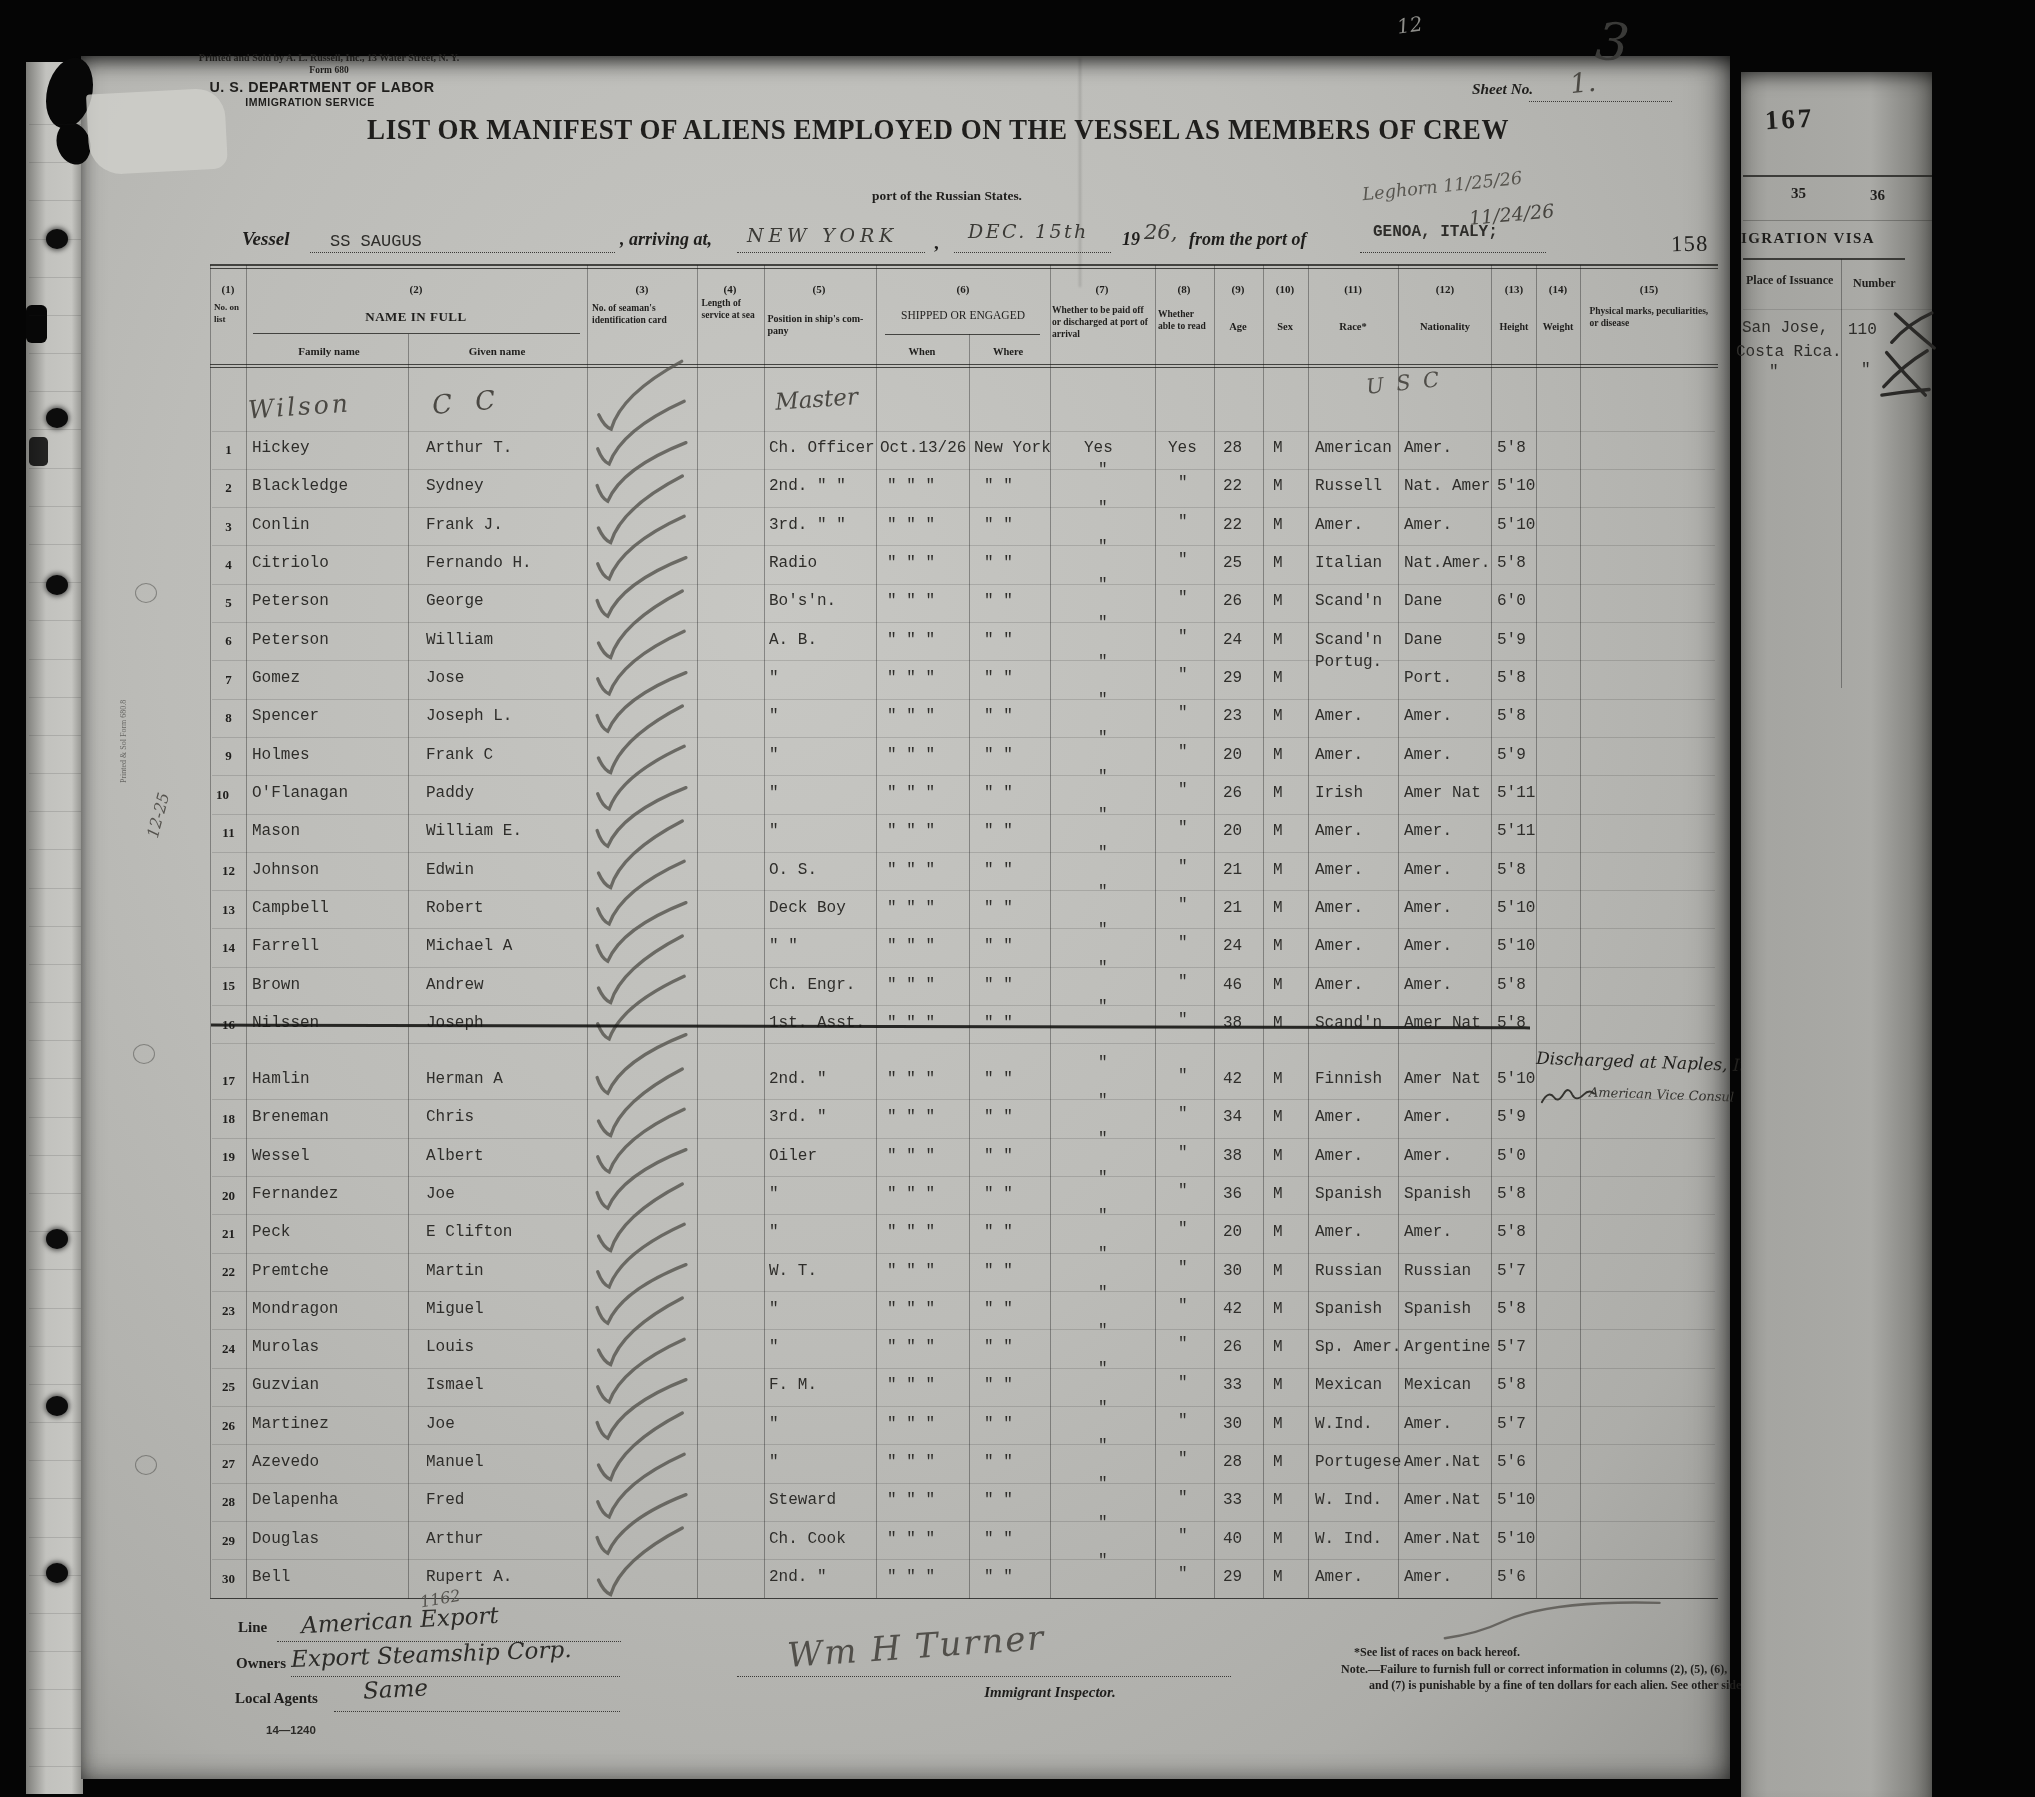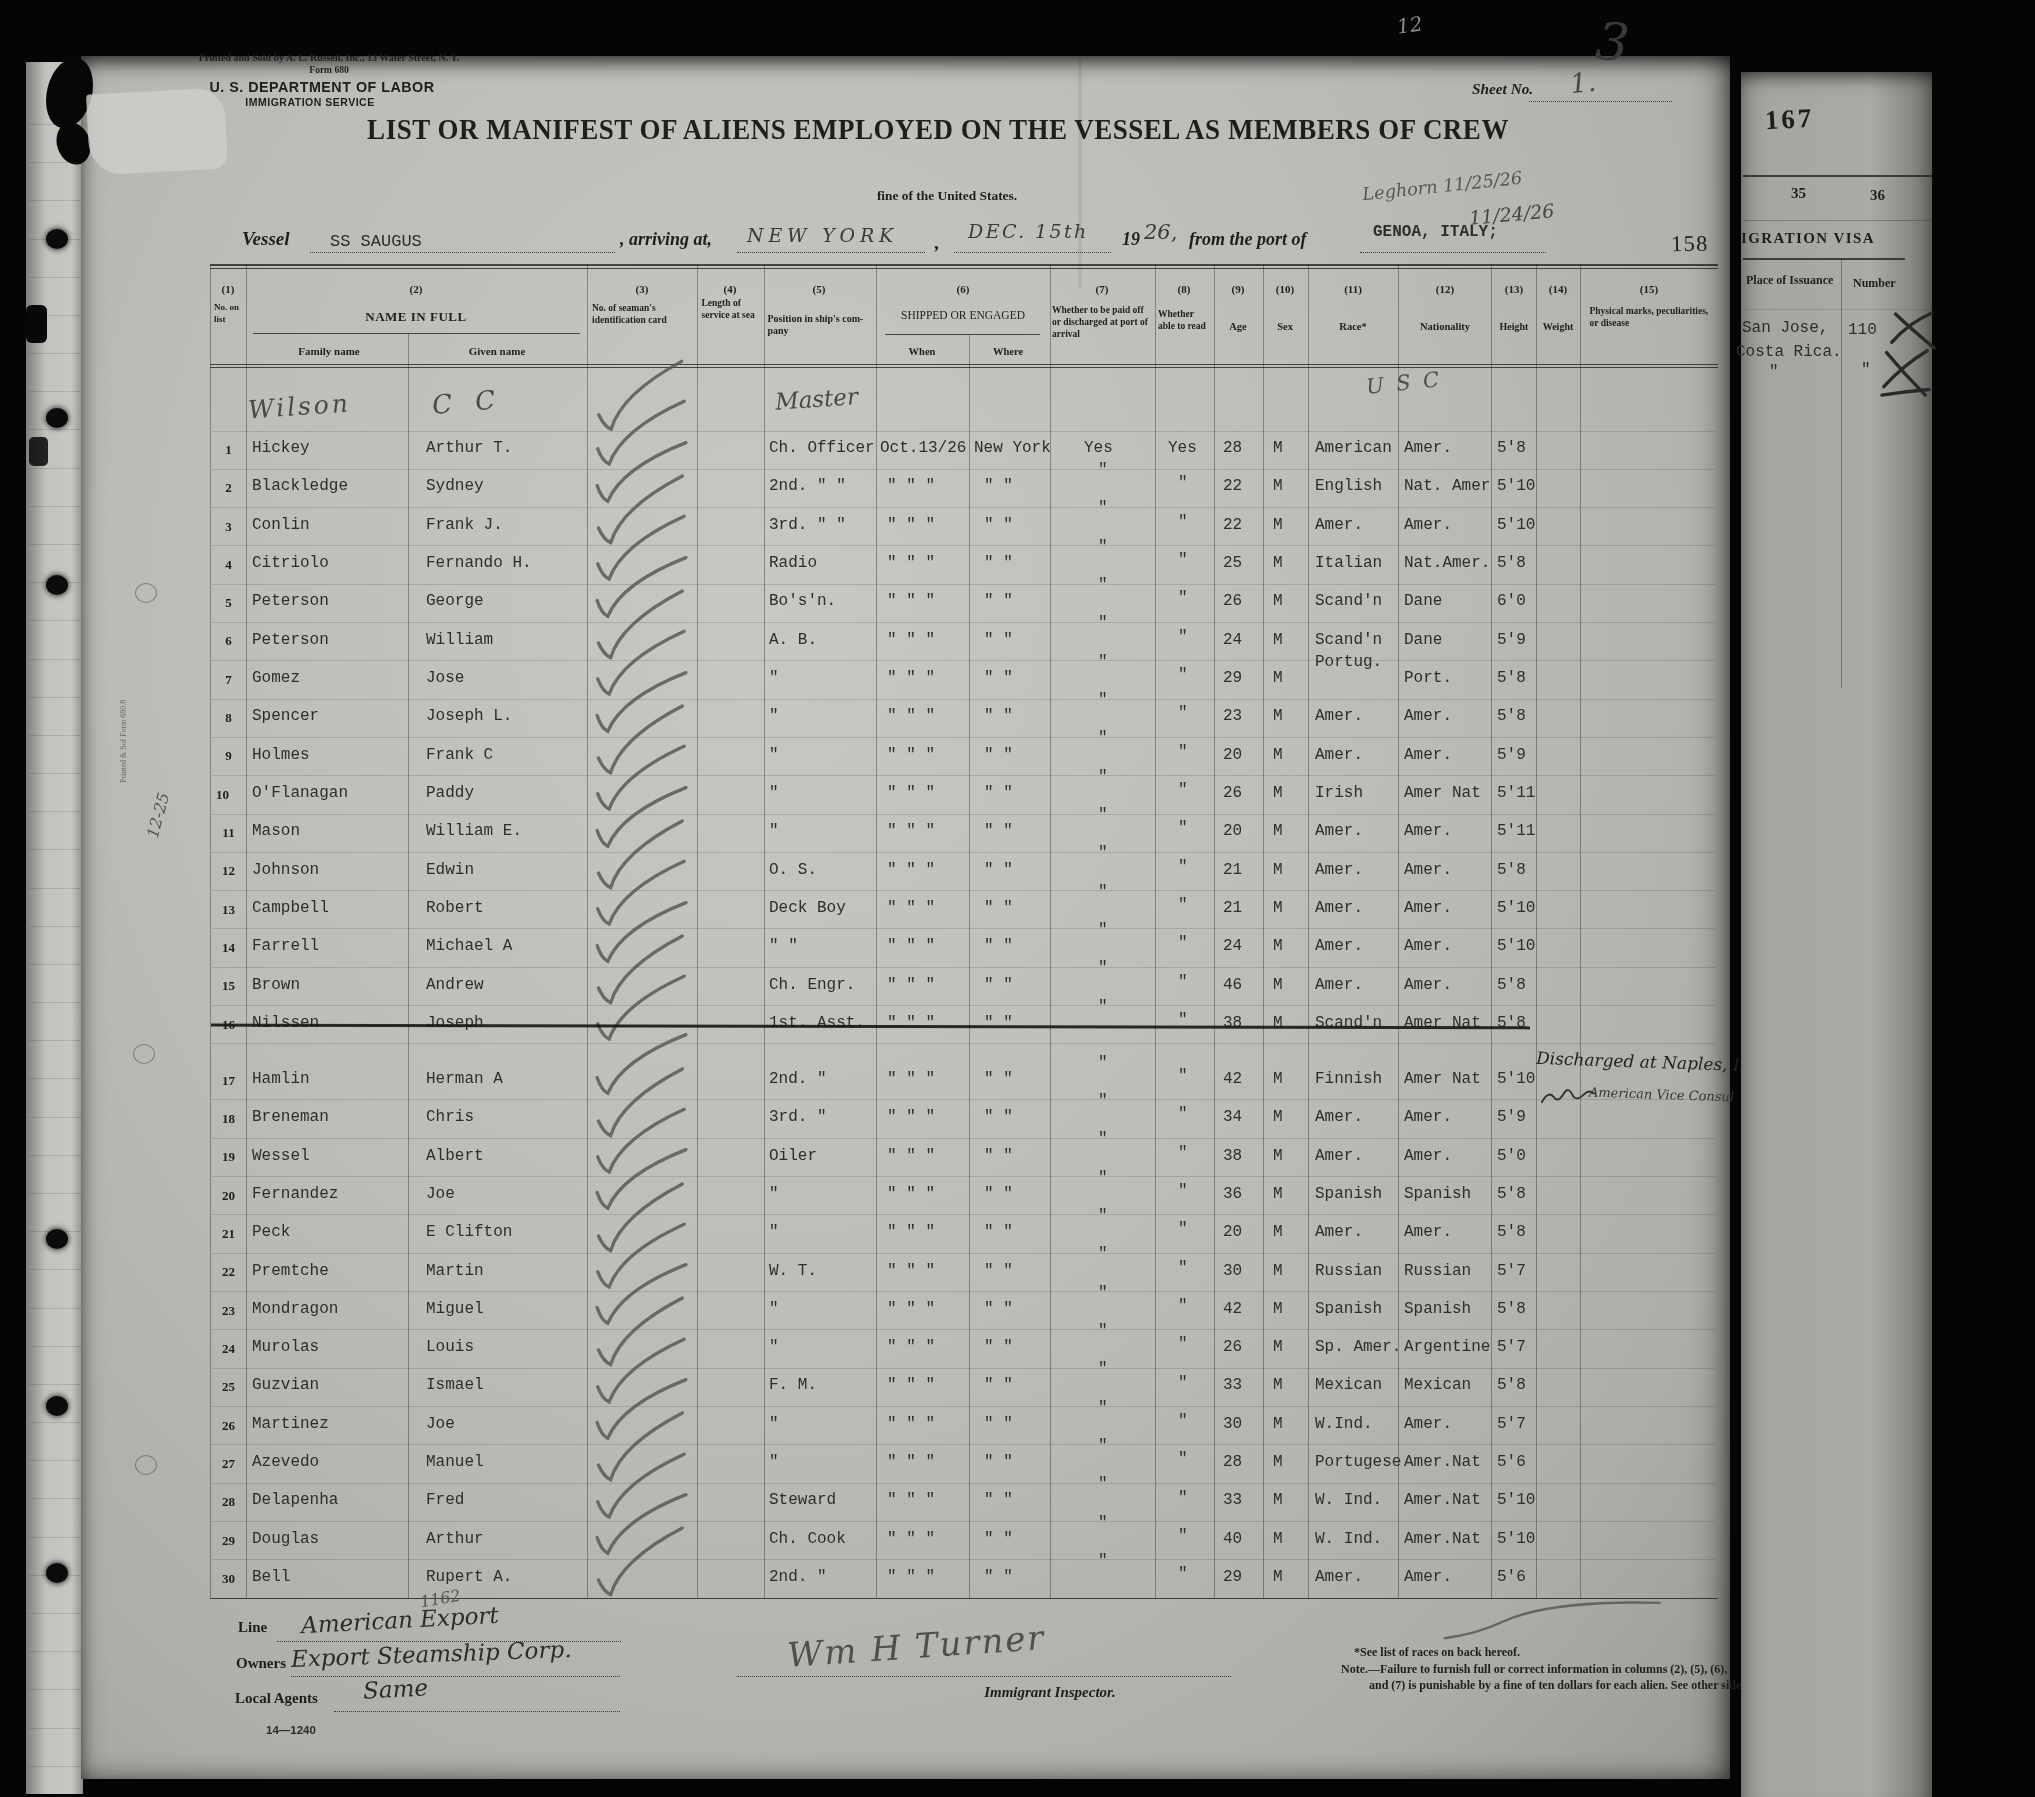--- a/index.html
+++ b/index.html
@@ -52,21 +52,21 @@
 
   <div class="abs filmmark" style="left:1397px;top:13.4px;font-size:20px;transform:rotate(-8deg);">12</div>
   <div class="abs filmmark" style="left:1596px;top:12px;font-size:52px;color:#3a3a38;transform:rotate(6deg);">3</div>
 
   <div class="abs printed center" style="left:329px;top:52px;font-size:10px;font-weight:bold;">Printed and Sold by A. L. Russell, Inc., 13 Water Street, N. Y.</div>
   <div class="abs printed center" style="left:329px;top:65px;font-size:9.5px;font-weight:bold;">Form 680</div>
   <div class="abs sans center" style="left:322px;top:79px;font-size:14.3px;font-weight:bold;letter-spacing:0.5px;">U. S. DEPARTMENT OF LABOR</div>
   <div class="abs sans center" style="left:310px;top:96px;font-size:10.5px;font-weight:bold;letter-spacing:0.5px;">IMMIGRATION SERVICE</div>
 
   <div class="abs printed center" style="left:938px;top:114px;font-size:27px;font-weight:bold;letter-spacing:0.5px;transform:translateX(-50%) scaleY(1.08);">LIST OR MANIFEST OF ALIENS EMPLOYED ON THE VESSEL AS MEMBERS OF CREW</div>
-  <div class="abs printed center" style="left:947px;top:188px;font-size:13.4px;font-weight:bold;">fine of the United States.</div>
+  <div class="abs printed center" style="left:947px;top:188px;font-size:13.4px;font-weight:bold;">port of the Russian States.</div>
 
   <div class="abs printed nowrap" style="left:1472px;top:80px;font-size:15.3px;font-style:italic;font-weight:bold;">Sheet No.</div>
   <div class="abs dotted" style="left:1529px;top:101px;width:143px;"></div>
   <div class="abs script" style="left:1570px;top:67px;font-size:27px;transform:rotate(-6deg);">1.</div>
 
   <div class="abs script" style="left:1362px;top:176px;font-size:17.7px;transform:rotate(-6deg);color:#57554f;">Leghorn 11/25/26</div>
   <div class="abs script" style="left:1469px;top:203px;font-size:19px;transform:rotate(-5deg);color:#46443f;">11/24/26</div>
   <div class="abs printed" style="left:1671px;top:231px;font-size:22.4px;letter-spacing:1.4px;transform:rotate(-1deg);">158</div>
 
   <div class="abs printed" style="left:242px;top:228px;font-size:19px;font-style:italic;font-weight:bold;">Vessel</div>
@@ -288,21 +288,21 @@
       <div class="abs printed" style="left: 216px; top: 480px; width: 25px; text-align: center; font-size: 13px; font-weight: bold;">2</div>
       <div class="abs typed nowrap" style="left: 252px; top: 477px; font-size: 16px;">Blackledge</div>
       <div class="abs typed nowrap" style="left: 426px; top: 477px; font-size: 16px;">Sydney</div>
       <div class="abs typed nowrap" style="left: 769px; top: 477px; font-size: 16px;">2nd. " "</div>
       <div class="abs typed nowrap" style="left: 887px; top: 477px; font-size: 16px;">" " "</div>
       <div class="abs typed nowrap" style="left: 984px; top: 477px; font-size: 16px;">" "</div>
       <div class="abs typed nowrap" style="left: 1098px; top: 461px; font-size: 16px;">"</div>
       <div class="abs typed nowrap" style="left: 1178px; top: 474px; font-size: 16px;">"</div>
       <div class="abs typed nowrap" style="left: 1223px; top: 477px; font-size: 16px;">22</div>
       <div class="abs typed nowrap" style="left: 1273px; top: 477px; font-size: 16px;">M</div>
-      <div class="abs typed nowrap" style="left: 1315px; top: 477px; font-size: 16px;">English</div>
+      <div class="abs typed nowrap" style="left: 1315px; top: 477px; font-size: 16px;">Russell</div>
       <div class="abs typed nowrap" style="left: 1404px; top: 477px; font-size: 16px;">Nat. Amer</div>
       <div class="abs typed nowrap" style="left: 1497px; top: 477px; font-size: 16px;">5'10</div>
       <div class="abs printed" style="left: 216px; top: 519px; width: 25px; text-align: center; font-size: 13px; font-weight: bold;">3</div>
       <div class="abs typed nowrap" style="left: 252px; top: 516px; font-size: 16px;">Conlin</div>
       <div class="abs typed nowrap" style="left: 426px; top: 516px; font-size: 16px;">Frank J.</div>
       <div class="abs typed nowrap" style="left: 769px; top: 516px; font-size: 16px;">3rd. " "</div>
       <div class="abs typed nowrap" style="left: 887px; top: 516px; font-size: 16px;">" " "</div>
       <div class="abs typed nowrap" style="left: 984px; top: 516px; font-size: 16px;">" "</div>
       <div class="abs typed nowrap" style="left: 1098px; top: 499px; font-size: 16px;">"</div>
       <div class="abs typed nowrap" style="left: 1178px; top: 513px; font-size: 16px;">"</div>

